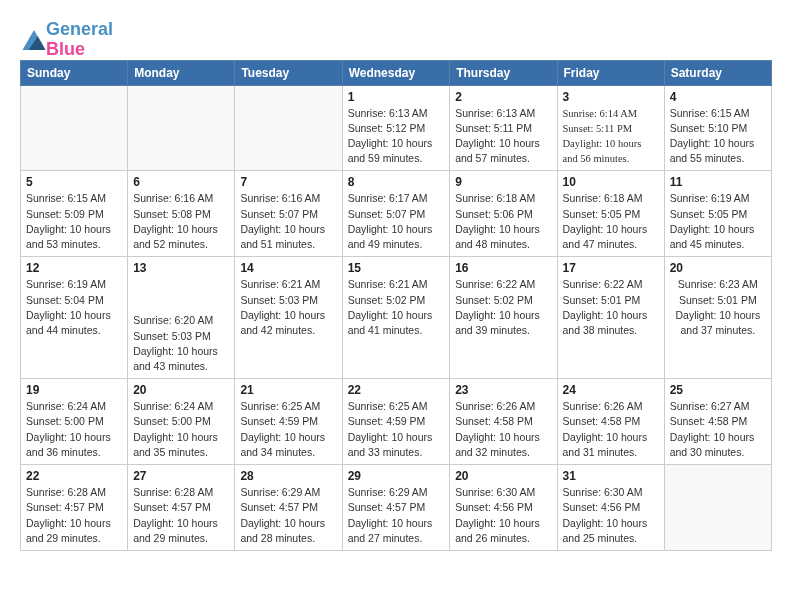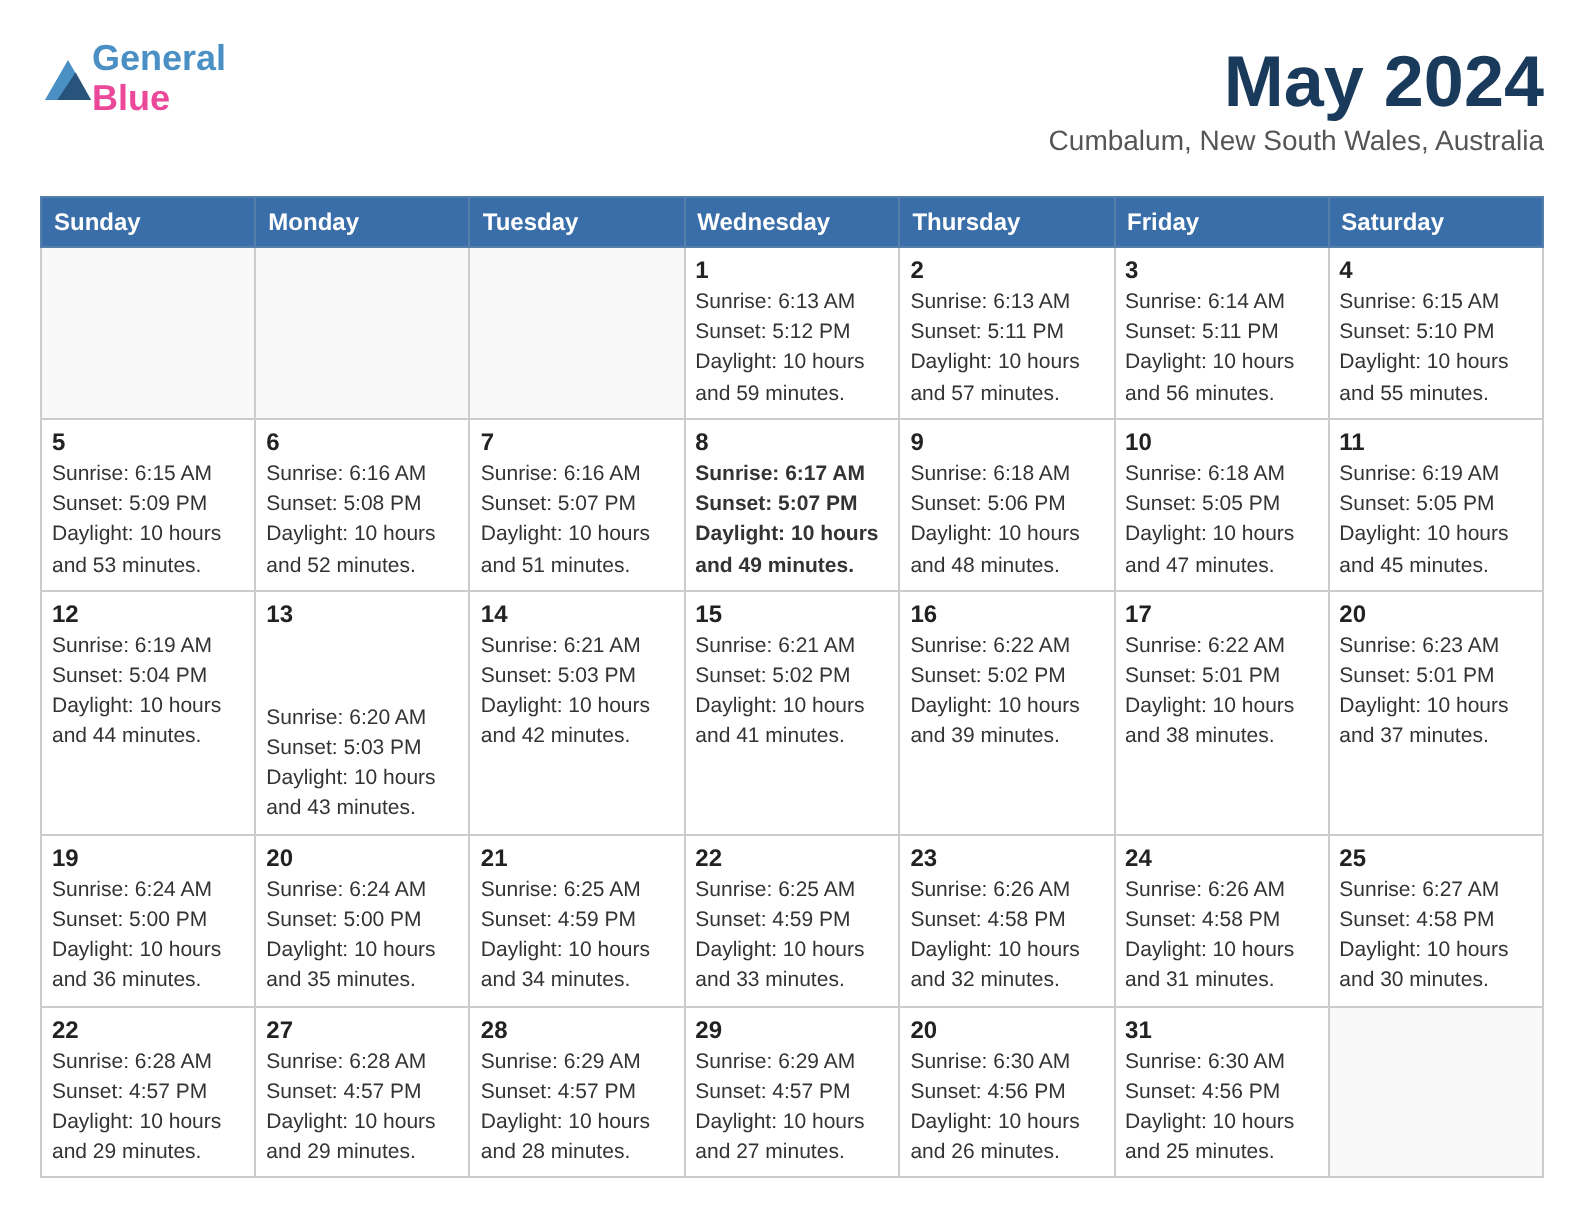--- a/index.html
+++ b/index.html
@@ -7,21 +7,21 @@
       font-family: Arial, sans-serif;
       background: #fff;
       width: 792px;
       min-height: 612px;
       padding: 20px;
     }
     .header {
       display: flex;
       justify-content: space-between;
       align-items: flex-start;
-      margin-bottom: 20px;
+      margin-bottom: 0;
     }
     .logo {
       display: flex;
       align-items: center;
     }
     .logo-text {
       font-size: 18px;
       font-weight: bold;
       color: #1a3a5c;
       line-height: 1.1;
@@ -92,24 +92,20 @@
 <div class="header">
   <div class="logo">
     <svg class="logo-icon" viewBox="0 0 30 26">
       <polygon points="0,26 15,0 30,26" fill="#4a90c4"></polygon>
       <polygon points="8,26 20,8 30,26" fill="#1a3a5c" opacity="0.7"></polygon>
     </svg>
     <div class="logo-text">
       <div><span>General</span></div>
       <div><span style="color:#ec4899">Blue</span></div>
     </div>
-  </div>
-  <div class="title-block">
-    <div class="month-title">May 2024</div>
-    <div class="subtitle">Cumbalum, New South Wales, Australia</div>
   </div>
 </div>
 
 <table class="calendar">
   <thead>
     <tr>
       <th>Sunday</th>
       <th>Monday</th>
       <th>Tuesday</th>
       <th>Wednesday</th>
@@ -132,21 +128,21 @@
         </td>
         <td>
           <div class="day-num">2</div>
           <div class="day-info" style="white-space: pre-line;">Sunrise: 6:13 AM
 Sunset: 5:11 PM
 Daylight: 10 hours
 and 57 minutes.</div>
         </td>
         <td>
           <div class="day-num">3</div>
-          <div class="day-info" style="white-space: pre-line;">Sunrise: 6:14 AM
+          <div class="day-info" style="white-space: pre-line; font-family: Liberation Serif, serif;">Sunrise: 6:14 AM
 Sunset: 5:11 PM
 Daylight: 10 hours
 and 56 minutes.</div>
         </td>
         <td>
           <div class="day-num">4</div>
           <div class="day-info" style="white-space: pre-line;">Sunrise: 6:15 AM
 Sunset: 5:10 PM
 Daylight: 10 hours
 and 55 minutes.</div>
@@ -169,21 +165,21 @@
         </td>
         <td>
           <div class="day-num">7</div>
           <div class="day-info" style="white-space: pre-line;">Sunrise: 6:16 AM
 Sunset: 5:07 PM
 Daylight: 10 hours
 and 51 minutes.</div>
         </td>
         <td>
           <div class="day-num">8</div>
-          <div class="day-info" style="white-space: pre-line; font-weight: bold;">Sunrise: 6:17 AM
+          <div class="day-info" style="white-space: pre-line;">Sunrise: 6:17 AM
 Sunset: 5:07 PM
 Daylight: 10 hours
 and 49 minutes.</div>
         </td>
         <td>
           <div class="day-num">9</div>
           <div class="day-info" style="white-space: pre-line;">Sunrise: 6:18 AM
 Sunset: 5:06 PM
 Daylight: 10 hours
 and 48 minutes.</div>
@@ -241,21 +237,21 @@
         </td>
         <td>
           <div class="day-num">17</div>
           <div class="day-info" style="white-space: pre-line;">Sunrise: 6:22 AM
 Sunset: 5:01 PM
 Daylight: 10 hours
 and 38 minutes.</div>
         </td>
         <td>
           <div class="day-num">20</div>
-          <div class="day-info" style="white-space: pre-line;">Sunrise: 6:23 AM
+          <div class="day-info" style="white-space: pre-line; text-align: center;">Sunrise: 6:23 AM
 Sunset: 5:01 PM
 Daylight: 10 hours
 and 37 minutes.</div>
         </td>
       </tr>
       <tr class="week-row">
         <td>
           <div class="day-num">19</div>
           <div class="day-info" style="white-space: pre-line;">Sunrise: 6:24 AM
 Sunset: 5:00 PM

